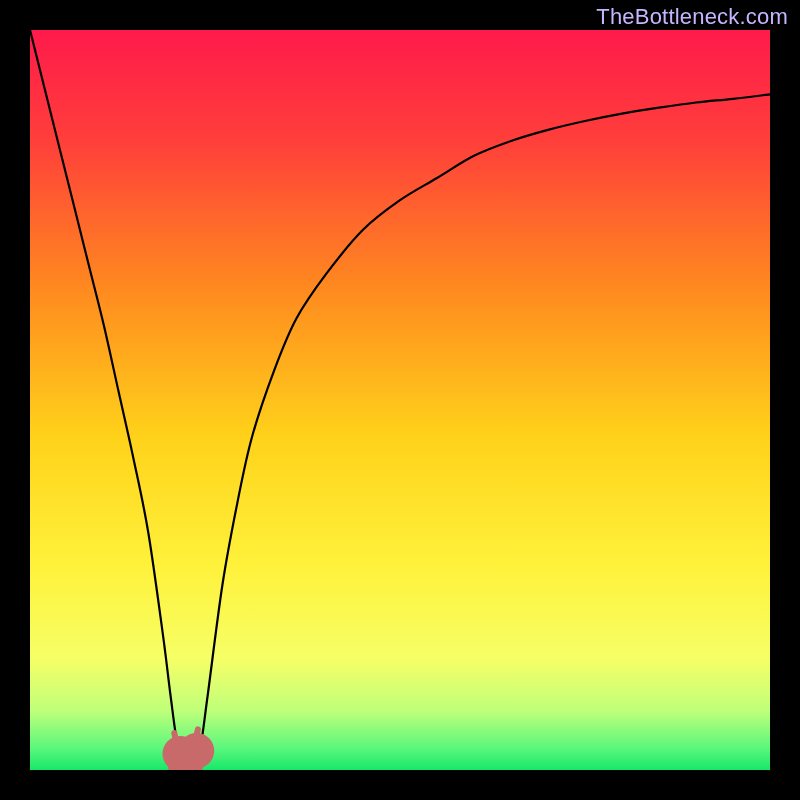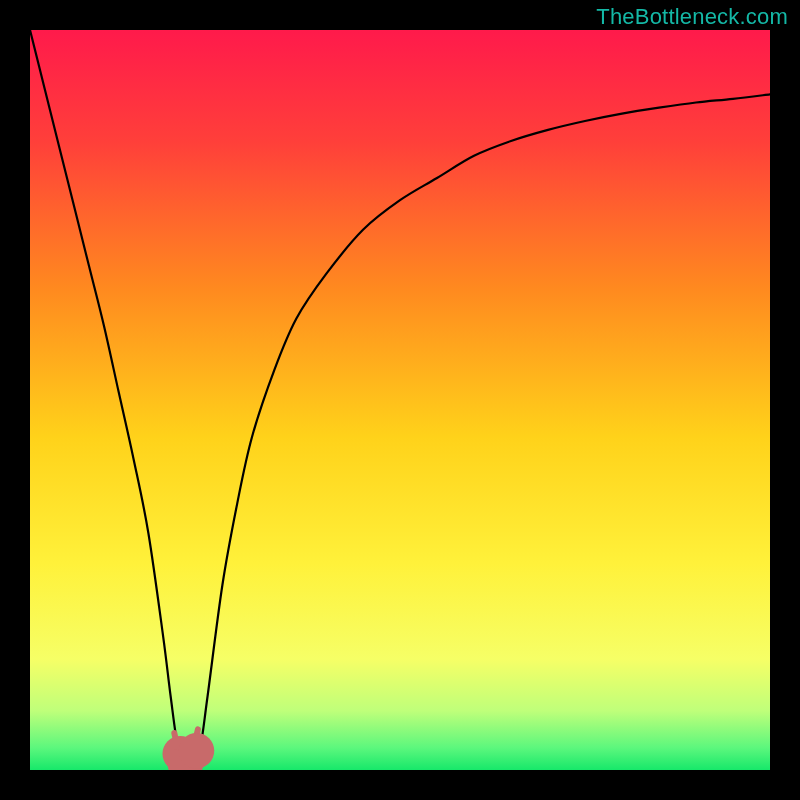--- a/index.html
+++ b/index.html
@@ -25,21 +25,21 @@
     width: 740px;
     height: 740px;
     overflow: hidden;
   }
   .watermark {
     position: absolute;
     top: 4px;
     right: 12px;
     font-size: 22px;
     font-weight: 400;
-    color: #14b8a6;
+    color: #c4b5fd;
     letter-spacing: 0.2px;
   }
   svg { display: block; }
 </style>
 </head>
 <body>
 
 <div class="frame">
 
   <div class="watermark">TheBottleneck.com</div>

